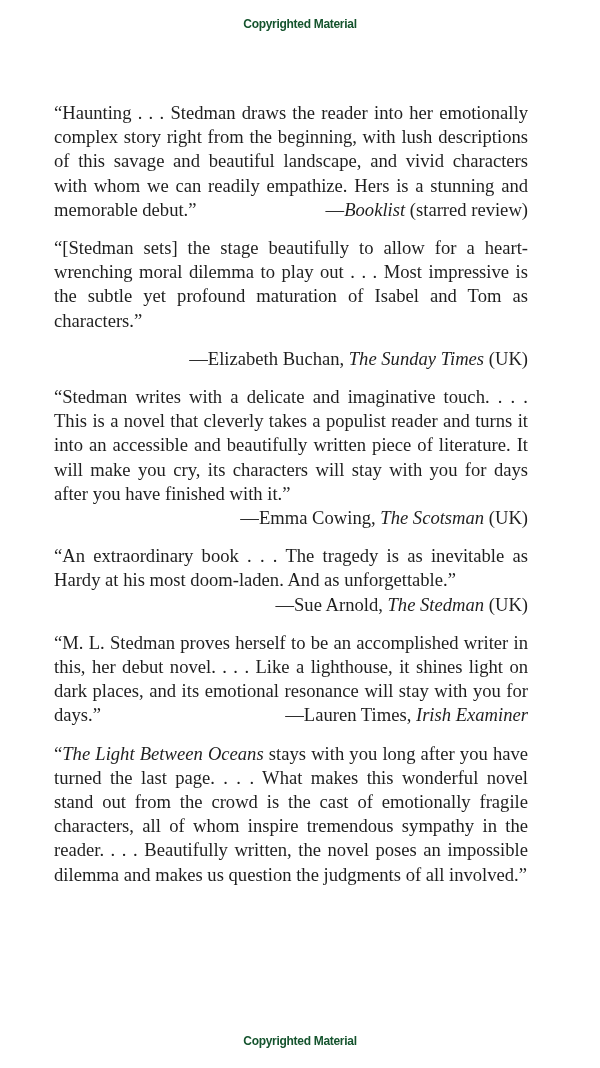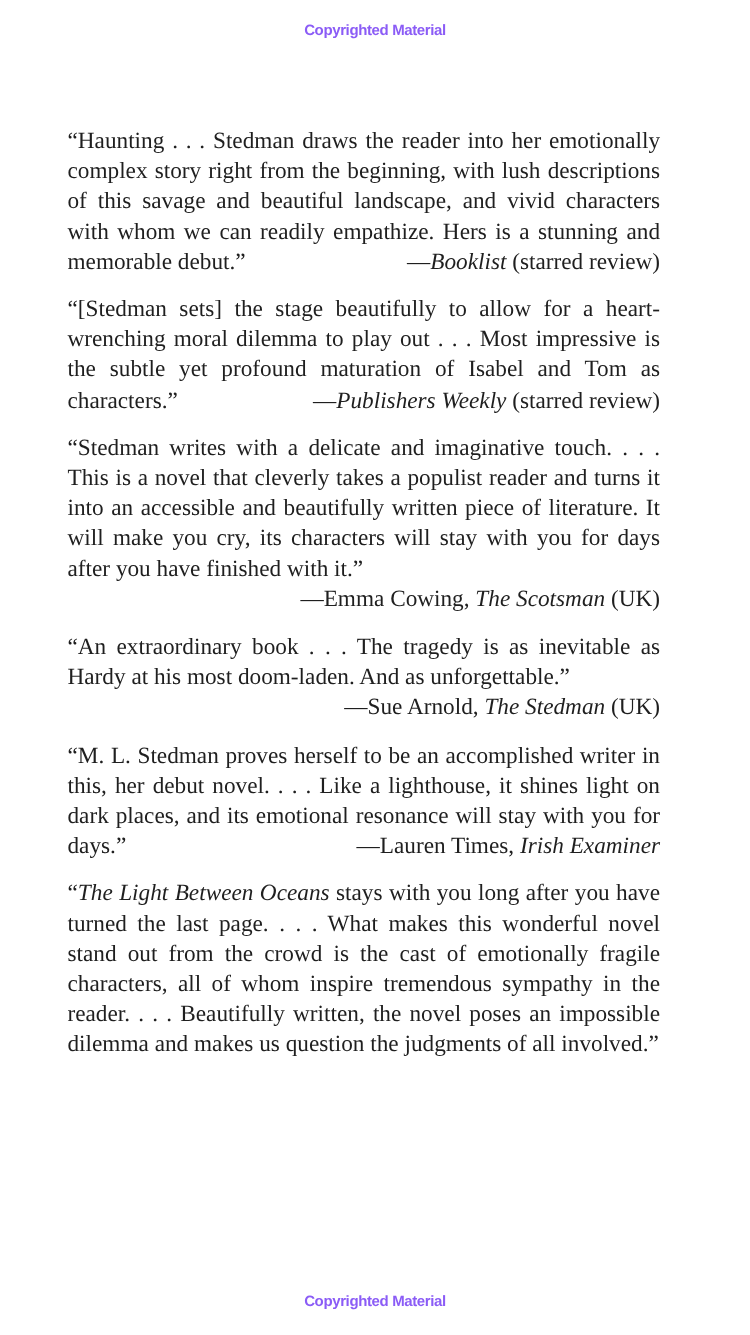--- a/index.html
+++ b/index.html
@@ -15,21 +15,21 @@
       color: #1f1f1f;
     }
     .watermark {
       position: absolute;
       left: 0;
       width: 600px;
       text-align: center;
       font-family: "Liberation Sans", sans-serif;
       font-size: 12px;
       font-weight: bold;
-      color: #8b5cf6;
+      color: #14532d;
       letter-spacing: -0.3px;
     }
     .watermark.top { top: 17px; }
     .watermark.bottom { top: 1034px; }
 
     .quotes {
       position: absolute;
       left: 54px;
       top: 101px;
       width: 474px;
@@ -67,24 +67,24 @@
 
 <div class="quotes">
 
   <p class="quote">
     <span class="body">“Haunting . . . Stedman draws the reader into her emotionally complex story right from the beginning, with lush descriptions of this savage and beautiful landscape, and vivid characters with whom we can readily empathize. Hers is a stunning and memorable debut.”</span>
     <span class="attr-inline"><span>—</span><i>Booklist</i><span> (starred review)</span></span>
   </p>
 
   <p class="quote">
     <span class="body">“[Stedman sets] the stage beautifully to allow for a heart-wrenching moral dilemma to play out . . . Most impressive is the subtle yet profound maturation of Isabel and Tom as characters.”</span>
-    <span class="attr-inline"><span>—</span><i>Publishers Weekly</i><span> (starred review)</span></span>
   </p>
 
   <p class="quote">
+    <span class="attr-block"><span>—</span><span>Elizabeth Buchan, </span><i>The Sunday Times</i><span> (UK)</span></span>
   </p>
 
   <p class="quote">
     <span class="body">“Stedman writes with a delicate and imaginative touch. . . . This is a novel that cleverly takes a populist reader and turns it into an accessible and beautifully written piece of literature. It will make you cry, its characters will stay with you for days after you have finished with it.”</span>
     <span class="attr-block"><span>—</span><span>Emma Cowing, </span><i>The Scotsman</i><span> (UK)</span></span>
   </p>
 
   <p class="quote">
     <span class="body">“An extraordinary book . . . The tragedy is as inevitable as Hardy at his most doom-laden. And as unforgettable.”</span>
     <span class="attr-block"><span>—</span><span>Sue Arnold, </span><i>The Stedman</i><span> (UK)</span></span>

